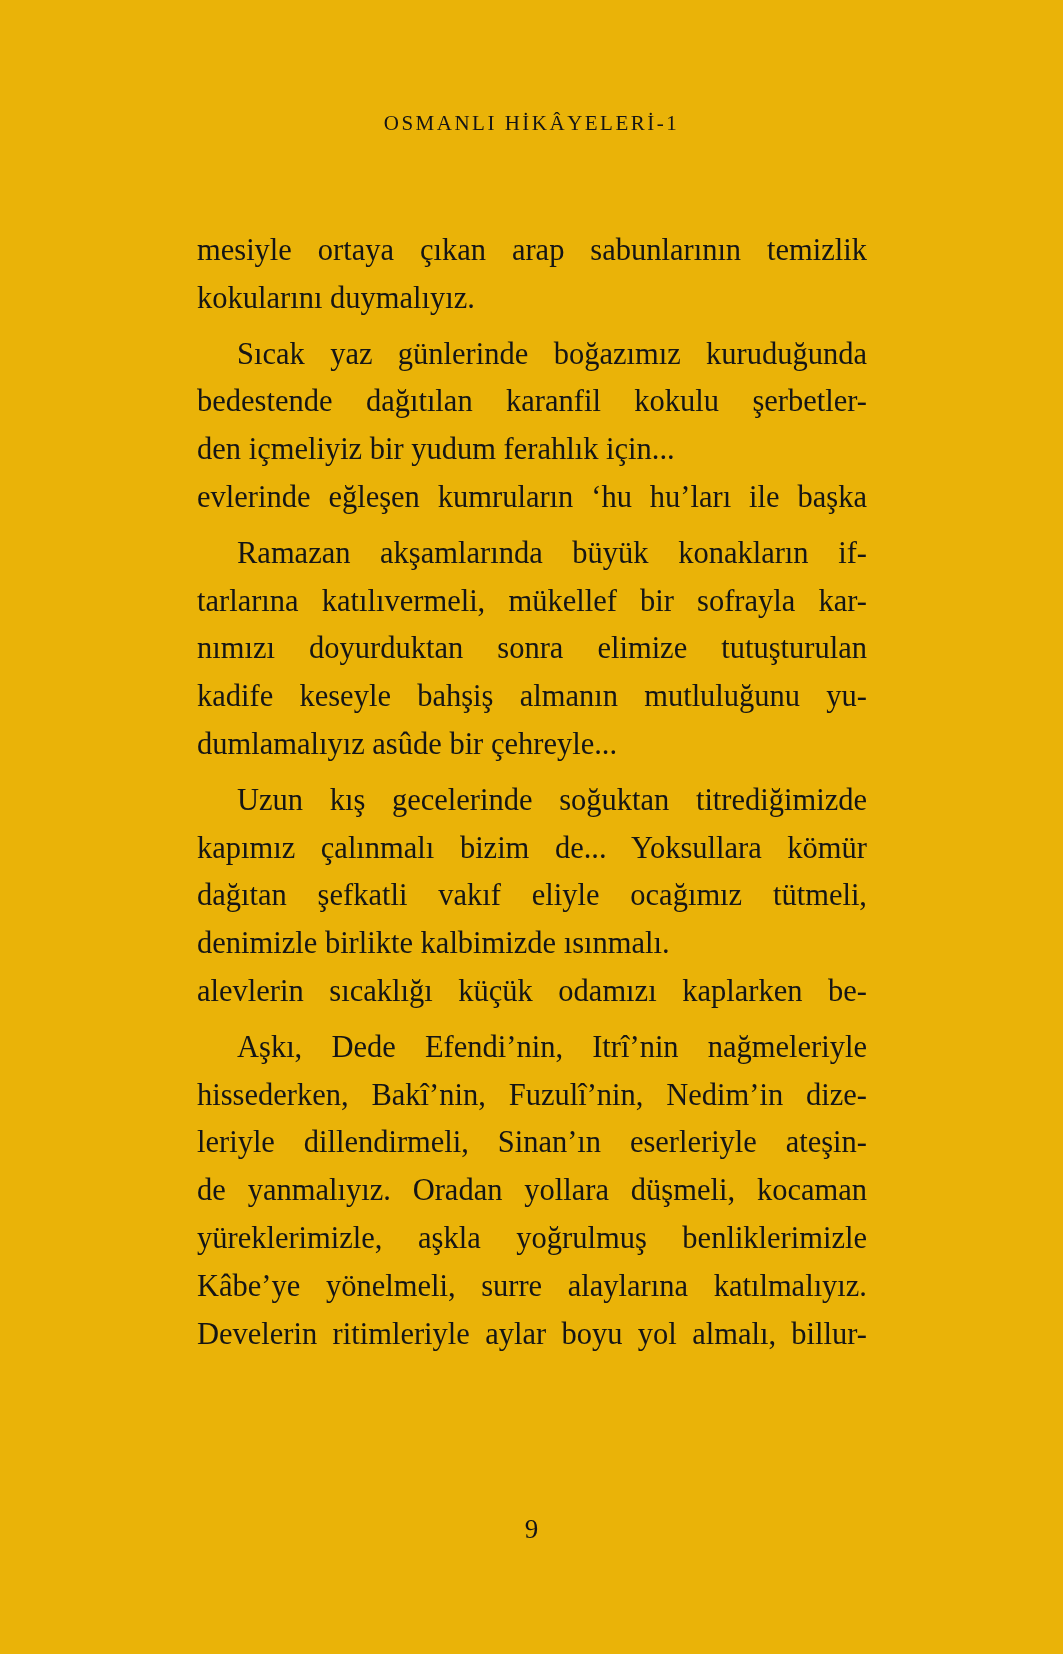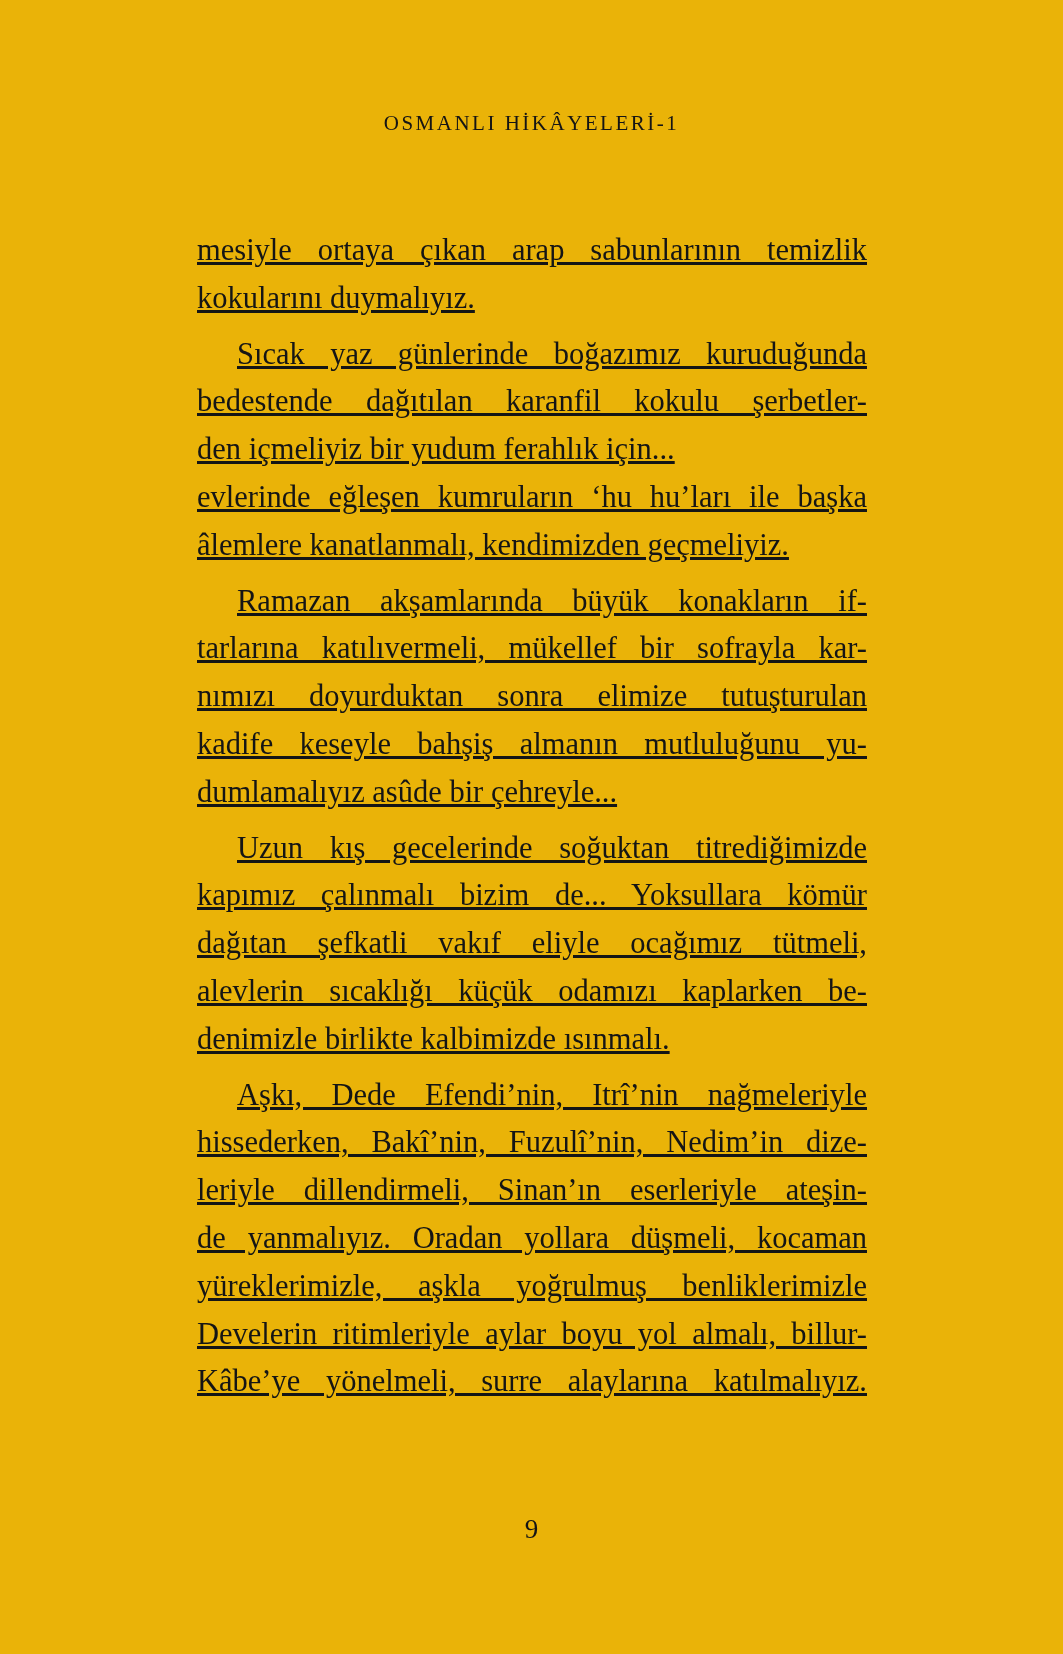--- a/index.html
+++ b/index.html
@@ -33,21 +33,20 @@
     top: 227px;
     width: 670px;
     font-size: 30.5px;
     line-height: 47.8px;
     text-align: justify;
   }
   .line {
     margin: 0;
     padding: 0;
     text-align: justify;
-    text-decoration: underline;
   }
   
   .line.j {
     text-align-last: justify;
   }
   
   .line.ind {
     text-indent: 40px;
     margin-top: 8px;
   }
@@ -70,38 +69,37 @@
   <div class="body-text">
 
     <p class="line j">mesiyle ortaya çıkan arap sabunlarının temizlik</p>
     <p class="line">kokularını duymalıyız.</p>
 
     <p class="line j ind">Sıcak yaz günlerinde boğazımız kuruduğunda</p>
     <p class="line j">bedestende dağıtılan karanfil kokulu şerbetler-</p>
     <p class="line">den içmeliyiz bir yudum ferahlık için...</p>
 
     <p class="line j">evlerinde eğleşen kumruların ‘hu hu’ları ile başka</p>
-    <p class="line">âlemlere kanatlanmalı, kendimizden geçmeliyiz.</p>
 
     <p class="line j ind">Ramazan akşamlarında büyük konakların if-</p>
     <p class="line j">tarlarına katılıvermeli, mükellef bir sofrayla kar-</p>
     <p class="line j">nımızı doyurduktan sonra elimize tutuşturulan</p>
     <p class="line j">kadife keseyle bahşiş almanın mutluluğunu yu-</p>
     <p class="line">dumlamalıyız asûde bir çehreyle...</p>
 
     <p class="line j ind">Uzun kış gecelerinde soğuktan titrediğimizde</p>
     <p class="line j">kapımız çalınmalı bizim de... Yoksullara kömür</p>
     <p class="line j">dağıtan şefkatli vakıf eliyle ocağımız tütmeli,</p>
+    <p class="line">denimizle birlikte kalbimizde ısınmalı.</p>
     <p class="line j">alevlerin sıcaklığı küçük odamızı kaplarken be-</p>
-    <p class="line">denimizle birlikte kalbimizde ısınmalı.</p>
 
     <p class="line j ind">Aşkı, Dede Efendi’nin, Itrî’nin nağmeleriyle</p>
     <p class="line j">hissederken, Bakî’nin, Fuzulî’nin, Nedim’in dize-</p>
     <p class="line j">leriyle dillendirmeli, Sinan’ın eserleriyle ateşin-</p>
     <p class="line j">de yanmalıyız. Oradan yollara düşmeli, kocaman</p>
     <p class="line j">yüreklerimizle, aşkla yoğrulmuş benliklerimizle</p>
+    <p class="line j">Kâbe’ye yönelmeli, surre alaylarına katılmalıyız.</p>
     <p class="line j">Develerin ritimleriyle aylar boyu yol almalı, billur-</p>
-    <p class="line j">Kâbe’ye yönelmeli, surre alaylarına katılmalıyız.</p>
   </div>
 
   <div class="page-number">9</div>
 
 </div>
 
 </body></html>

